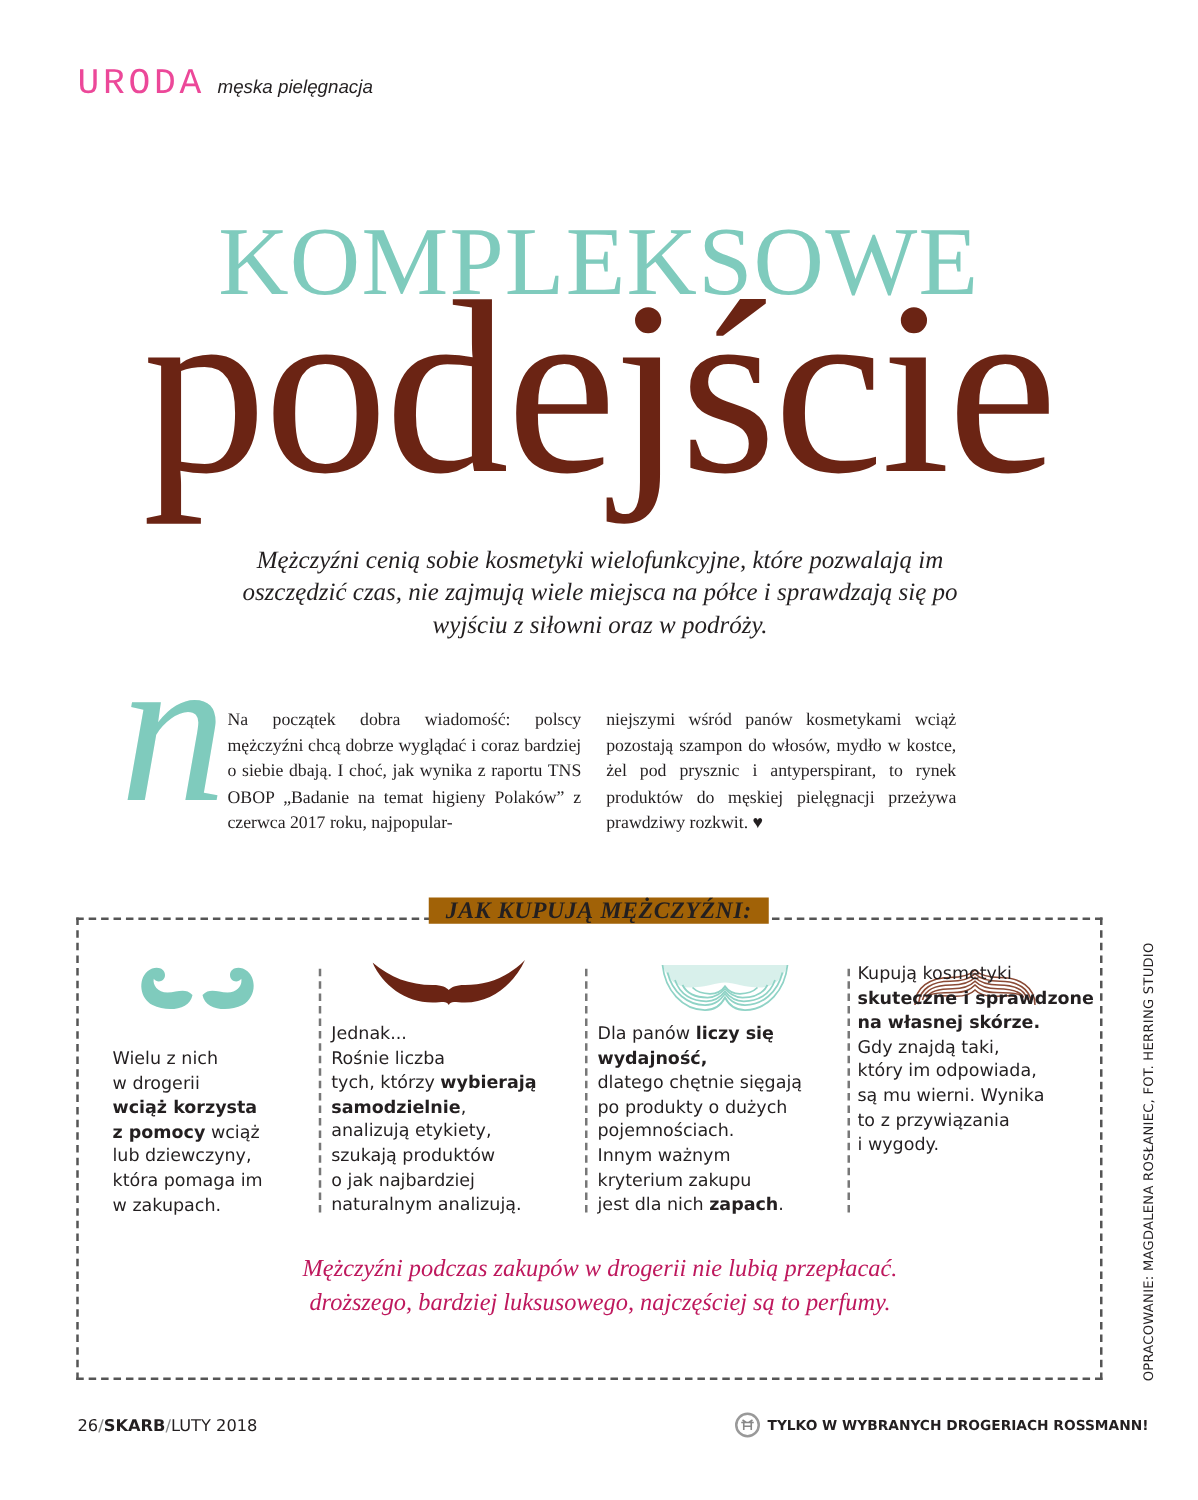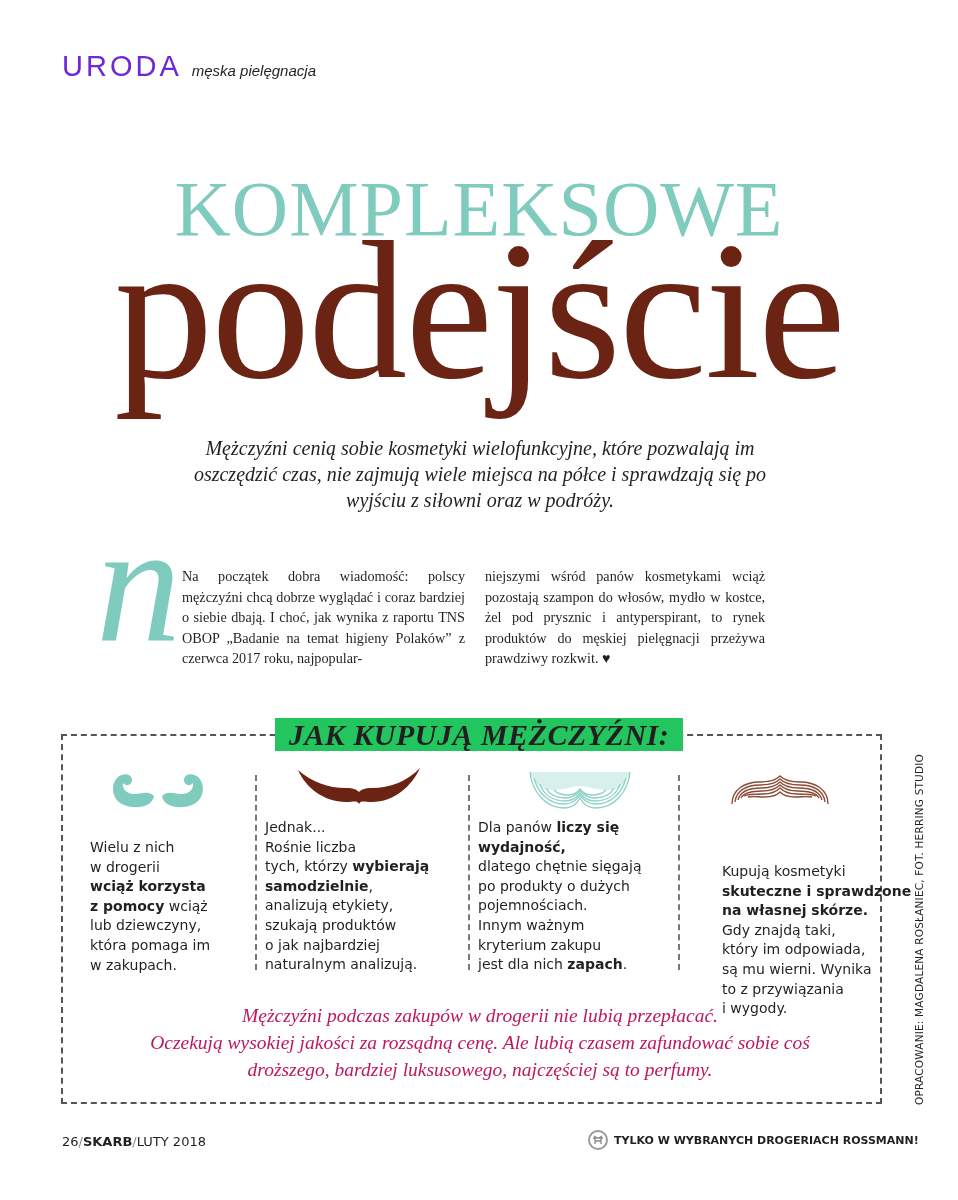--- a/index.html
+++ b/index.html
@@ -1,35 +1,35 @@
 <!DOCTYPE html>
 <html><head>
 <meta charset="utf-8">
 <style>
   html, body { margin:0; padding:0; background:#ffffff; }
   body { width:958px; height:1200px; position:relative; overflow:hidden; font-family:"Liberation Sans", sans-serif; color:#231f20; }
   .abs { position:absolute; }
 
   .section-header { left:62px; top:50px; display:flex; align-items:baseline; gap:10px; }
-  .section-header .cat { font-family:Liberation Sans, sans-serif; font-weight:200; font-size:29px; letter-spacing:3px; color:#6d28d9; font-stretch:normal; }
+  .section-header .cat { font-family:Liberation Mono, monospace; font-weight:200; font-size:29px; letter-spacing:3px; color:#ec4899; font-stretch:normal; }
   .section-header .sub { font-family:Liberation Sans, sans-serif; font-style:italic; font-size:15px; color:#231f20; }
 
   .title-top { left:0; width:958px; top:170px; text-align:center; font-family:"Liberation Serif", serif; font-size:78px; color:#7fcbbd; letter-spacing:1px; line-height:1; z-index:1; }
   .title-main { left:0; width:958px; top:212px; text-align:center; font-family:"Liberation Serif", serif; font-size:198px; color:#6b2414; line-height:1; letter-spacing:-2px; z-index:2; }
 
   .lead { left:170px; width:620px; top:435px; text-align:center; font-family:"Liberation Serif", serif; font-style:italic; font-size:20px; line-height:26px; color:#231f20; }
 
   .dropcap { left:96px; top:498px; font-family:"Liberation Serif", serif; font-style:italic; font-size:170px; line-height:1; color:#7fcbbd; }
   .body-col { font-family:"Liberation Serif", serif; font-size:14.2px; line-height:20.5px; text-align:justify; color:#231f20; }
   .col1 { left:182px; top:566px; width:283px; }
   .col2 { left:485px; top:566px; width:280px; }
 
   .box { left:61px; top:734px; width:821px; height:370px; border:2px dashed #555; box-sizing:border-box; }
   .box-title { left:0; width:958px; top:718px; text-align:center; }
-  .box-title span { background:#22c55e; padding:0 14px; font-family:"Liberation Serif", serif; font-style:italic; font-weight:bold; font-size:30px; color:#231f20; letter-spacing:0.5px; }
+  .box-title span { background:#a16207; padding:0 14px; font-family:"Liberation Serif", serif; font-style:italic; font-weight:bold; font-size:19px; color:#231f20; letter-spacing:0.5px; }
 
   .vsep { width:0; border-left:2px dashed #777; top:775px; height:195px; }
 
   .tip { font-family:"DejaVu Sans", sans-serif; font-size:14px; line-height:19.6px; text-align:left; color:#231f20; }
   .tip b { font-weight:bold; }
 
   .icon-stache { position:absolute; }
 
   .closing { left:120px; width:720px; top:1002px; text-align:center; font-family:"Liberation Serif", serif; font-style:italic; font-size:19.5px; line-height:27px; color:#be185d; }
 
@@ -115,34 +115,33 @@
 <div class="abs tip" style="left:478px; top:818px; width:192px;">
     <div><span>Dla panów </span><b>liczy się</b></div>
     <div><b>wydajność,</b></div>
     <div><span>dlatego chętnie sięgają</span></div>
     <div><span>po produkty o dużych</span></div>
     <div><span>pojemnościach.</span></div>
     <div><span>Innym ważnym</span></div>
     <div><span>kryterium zakupu</span></div>
     <div><span>jest dla nich </span><b>zapach</b><span>.</span></div>
   </div>
-<div class="abs tip" style="left:686px; top:862px; width:196px;margin-left:36px;">
+<div class="abs tip" style="left:686px; top:770px; width:196px;">
     <div><span>Kupują kosmetyki</span></div>
     <div><b>skuteczne i sprawdzone</b></div>
     <div><b>na własnej skórze.</b></div>
     <div><span>Gdy znajdą taki,</span></div>
     <div><span>który im odpowiada,</span></div>
     <div><span>są mu wierni. Wynika</span></div>
     <div><span>to z przywiązania</span></div>
     <div><span>i wygody.</span></div>
   </div>
 
 <div class="abs closing">
   <div>Mężczyźni podczas zakupów w drogerii nie lubią przepłacać.</div>
-  <div>Oczekują wysokiej jakości za rozsądną cenę. Ale lubią czasem zafundować sobie coś</div>
   <div>droższego, bardziej luksusowego, najczęściej są to perfumy.</div>
 </div>
 
 <div class="abs footer-left">
   <span>26</span><span class="sl">/</span><b>SKARB</b><span class="sl">/</span><span>LUTY 2018</span>
 </div>
 <div class="abs footer-right">
   <span class="rossmann-icon">
     <svg width="12" height="10" viewBox="0 0 12 10" fill="none" stroke="#888" stroke-width="1.3">
         <path d="M1 3 H11 M3 3 V9 M9 3 V9 M3 6 H9 M2 1 L5 3 M10 1 L7 3"></path>

